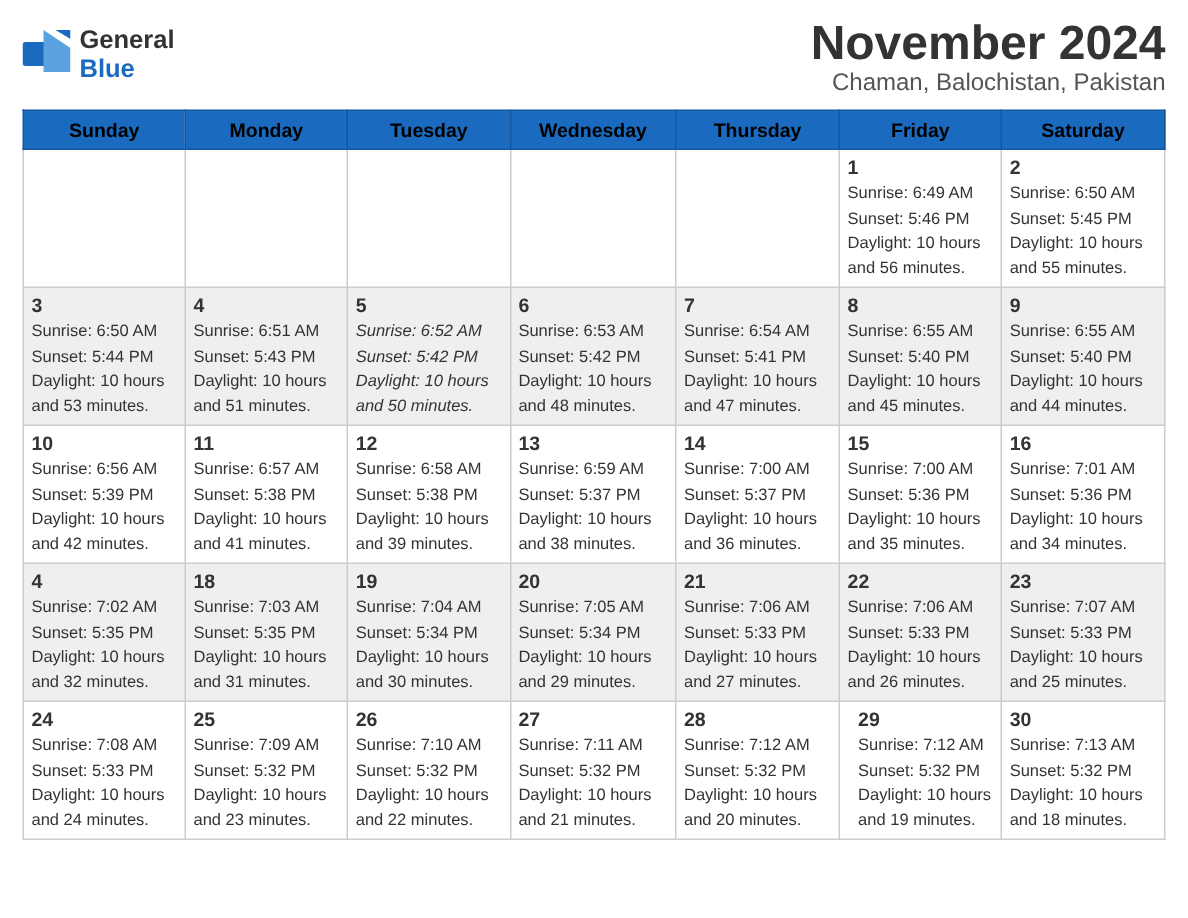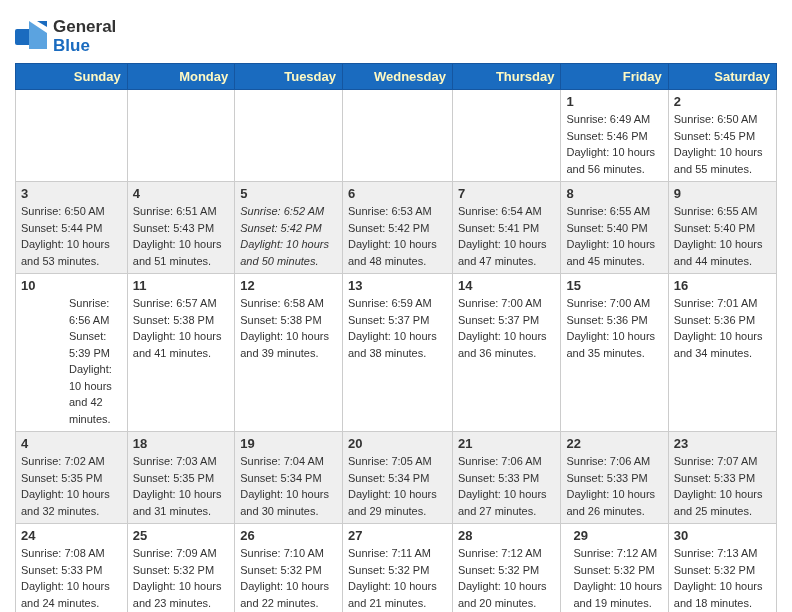--- a/index.html
+++ b/index.html
@@ -39,26 +39,26 @@
       font-size: 16px;
       color: #555;
     }
     .calendar {
       width: 100%;
       border-collapse: collapse;
       border: 1px solid #ccc;
     }
     .calendar th {
       background: #1a6bbf;
-      color: #fef9c3;
+      color: #000000;
       font-size: 13px;
       font-weight: bold;
       padding: 5px 6px;
       border: 1px solid #1556a0;
-      text-align: right;
+      text-align: center;
     }
     .calendar td {
       border: 1px solid #ccc;
       vertical-align: top;
       padding: 4px 5px;
       width: 113px;
       min-height: 80px;
       font-size: 11px;
       color: #333;
       background: #fff;
@@ -104,20 +104,22 @@
         <div style="line-height:1.1;">
           <span style="font-size:17px;font-weight:bold;color:#333;">General</span>
         </div>
         <div style="line-height:1.1;">
           <span style="font-size:17px;font-weight:bold;color:#1a6bbf;">Blue</span>
         </div>
       </div>
     </div>
   </div>
   <div class="title-section">
+    <div class="month-title">November 2024</div>
+    <div class="location-title">Chaman, Balochistan, Pakistan</div>
   </div>
 </div>
 
 <table class="calendar">
   <thead>
     <tr>
     <th>Sunday</th>
         <th>Monday</th>
         <th>Tuesday</th>
         <th>Wednesday</th>
@@ -186,21 +188,21 @@
         <td style="background: rgb(240, 240, 240);">
           <span class="day-number">9</span>
           <div class="day-info" style="white-space: pre-line;">Sunrise: 6:55 AM
 Sunset: 5:40 PM
 Daylight: 10 hours and 44 minutes.</div>
         </td>
       </tr>
       <tr class="row-shade-1">
         <td style="background: rgb(255, 255, 255);">
           <span class="day-number">10</span>
-          <div class="day-info" style="white-space: pre-line; margin-left: 48px;">Sunrise: 6:56 AM
+          <div class="day-info" style="white-space: pre-line;">Sunrise: 6:56 AM
 Sunset: 5:39 PM
 Daylight: 10 hours and 42 minutes.</div>
         </td>
         <td style="background: rgb(255, 255, 255);">
           <span class="day-number">11</span>
           <div class="day-info" style="white-space: pre-line;">Sunrise: 6:57 AM
 Sunset: 5:38 PM
 Daylight: 10 hours and 41 minutes.</div>
         </td>
         <td style="background: rgb(255, 255, 255);">

